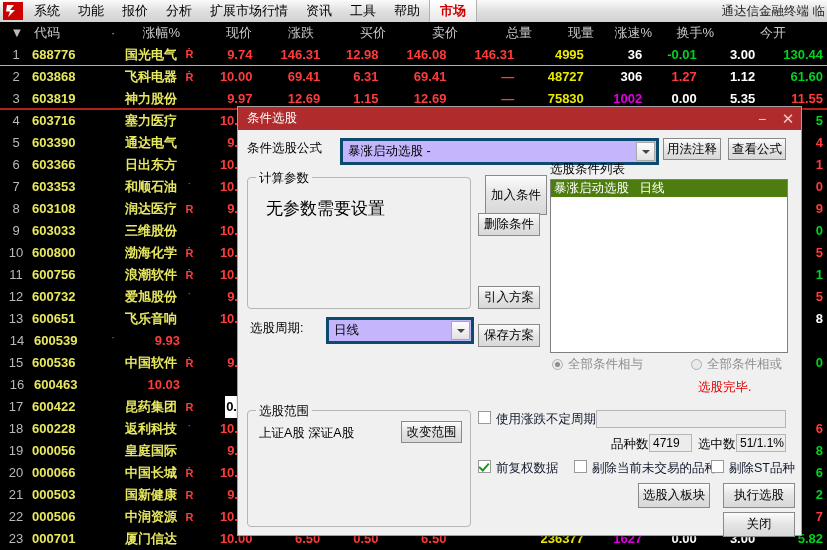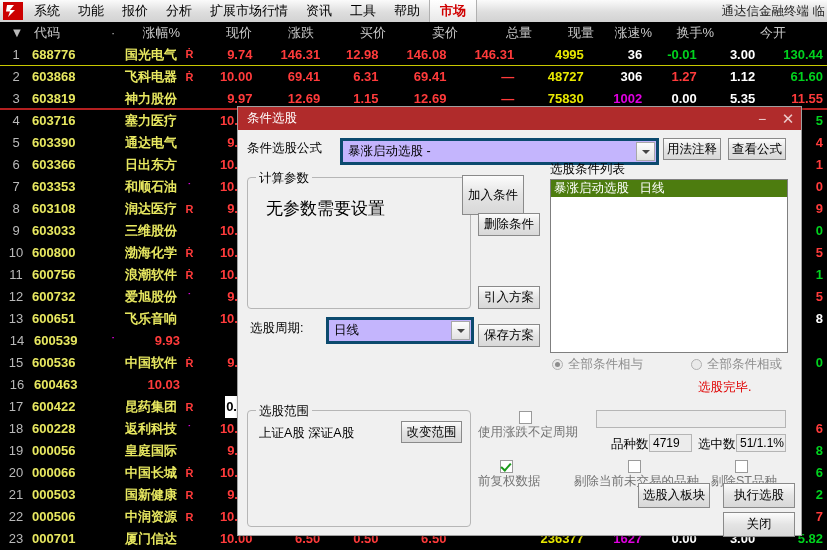--- a/index.html
+++ b/index.html
@@ -135,21 +135,21 @@
   }
   .radio{display:flex;align-items:center;color:#8d8d8d;font-size:12.5px;}
   .radio .dot{
     width:11px;height:11px;border-radius:50%;border:1px solid #b0b0b0;
     background:#eaeaea;margin-right:5px;position:relative;box-sizing:border-box;
   }
   .radio.on .dot::after{
     content:"";position:absolute;left:2px;top:2px;width:5px;height:5px;
     border-radius:50%;background:#8d8d8d;
   }
-  .cbx{display:flex;align-items:center;font-size:12.5px;color:#737373;flex-direction:column;}
+  .cbx{display:flex;align-items:flex-start;font-size:12.5px;color:#0f172a;}
   .cbx .box{
     width:13px;height:13px;border:1px solid #9a9a9a;background:#fff;
     margin-right:5px;position:relative;box-sizing:border-box;
   }
   .cbx.on .box::after{
     content:"";position:absolute;left:2px;top:0px;width:4px;height:8px;
     border:solid #1a9a1a;border-width:0 2px 2px 0;transform:rotate(42deg);
   }
   .txtfield{
     background:#ececec;border:1px solid #b5b5b5;font-size:12px;
@@ -600,21 +600,21 @@
             <i></i>
           </div>
       </div>
 
       <div class="group" style="left:9px;top:280px;width:222px;height:115px;">
         <div class="gtitle">选股范围</div>
         <div style="position:absolute;left:11px;top:14px;font-size:12.5px;">上证A股  深证A股</div>
         <div class="btn" style="position:absolute;left:153px;top:10px;width:61px;height:22px;">改变范围</div>
       </div>
 
-      <div class="btn" style="position:absolute;left:224px;top:45px;width:62px;height:40px;">加入条件</div>
+      <div class="btn" style="position:absolute;left:247px;top:45px;width:62px;height:40px;">加入条件</div>
       <div class="btn" style="position:absolute;left:240px;top:83px;width:62px;height:23px;">删除条件</div>
       <div class="btn" style="position:absolute;left:240px;top:156px;width:62px;height:23px;">引入方案</div>
       <div class="btn" style="position:absolute;left:240px;top:194px;width:62px;height:23px;">保存方案</div>
 
       <div class="lbl" style="position:absolute;left:312px;top:31px;">选股条件列表</div>
       <div class="listbox" style="left:312px;top:49px;width:236px;height:172px;">
         <div class="listitem">暴涨启动选股   日线</div>
       </div>
 
       <div class="radio on" style="position:absolute;left:314px;top:226px;">

